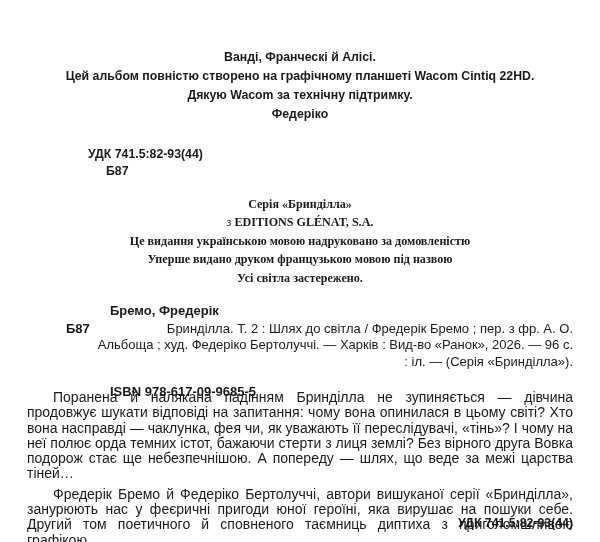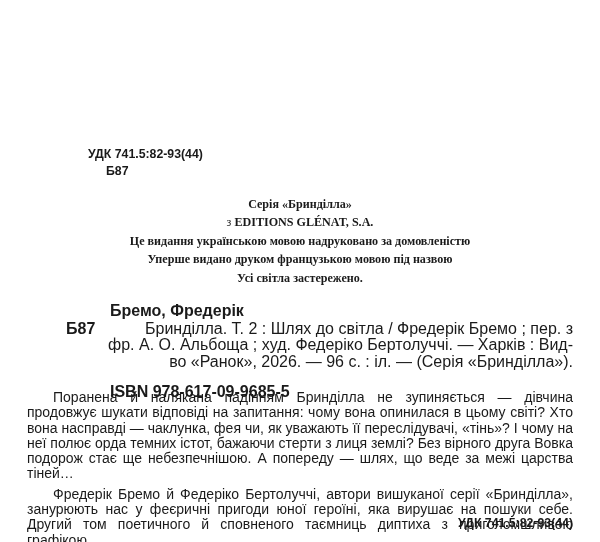--- a/index.html
+++ b/index.html
@@ -66,21 +66,21 @@
     font-weight: 700;
     font-style: italic;
   }
 
   
   .biblio {
     position: absolute;
     left: 66px;
     right: 27px;
     top: 303px;
-    font-size: 16px;
+    font-size: 13px;
     line-height: 16.6px;
   }
   .biblio .author {
     font-weight: 700;
     margin-left: 44px;
   }
   .biblio .rec {
     position: relative;
     margin-top: 1px;
   }
@@ -125,20 +125,26 @@
     font-size: 12.3px;
     font-weight: 700;
     text-align: right;
   }
 </style>
 </head>
 <body>
 
 <div class="page">
 
+  <div class="dedication">
+    <div>Ванді, Франческі й Алісі.</div>
+    <div>Цей альбом повністю створено на графічному планшеті Wacom Cintiq 22HD.</div>
+    <div>Дякую Wacom за технічну підтримку.</div>
+    <div>Федеріко</div>
+  </div>
 
   <div class="udc-top">
     <span>УДК 741.5:82-93(44)</span>
     <span class="code2">Б87</span>
   </div>
 
   <div class="pub-block">
     <div class="line">Серія «Бринділла»</div>
     <div class="line"><span class="reg">з </span><span>EDITIONS GLÉNAT, S.A.</span></div>
     <div class="line">Це видання українською мовою надруковано за домовленістю</div>

